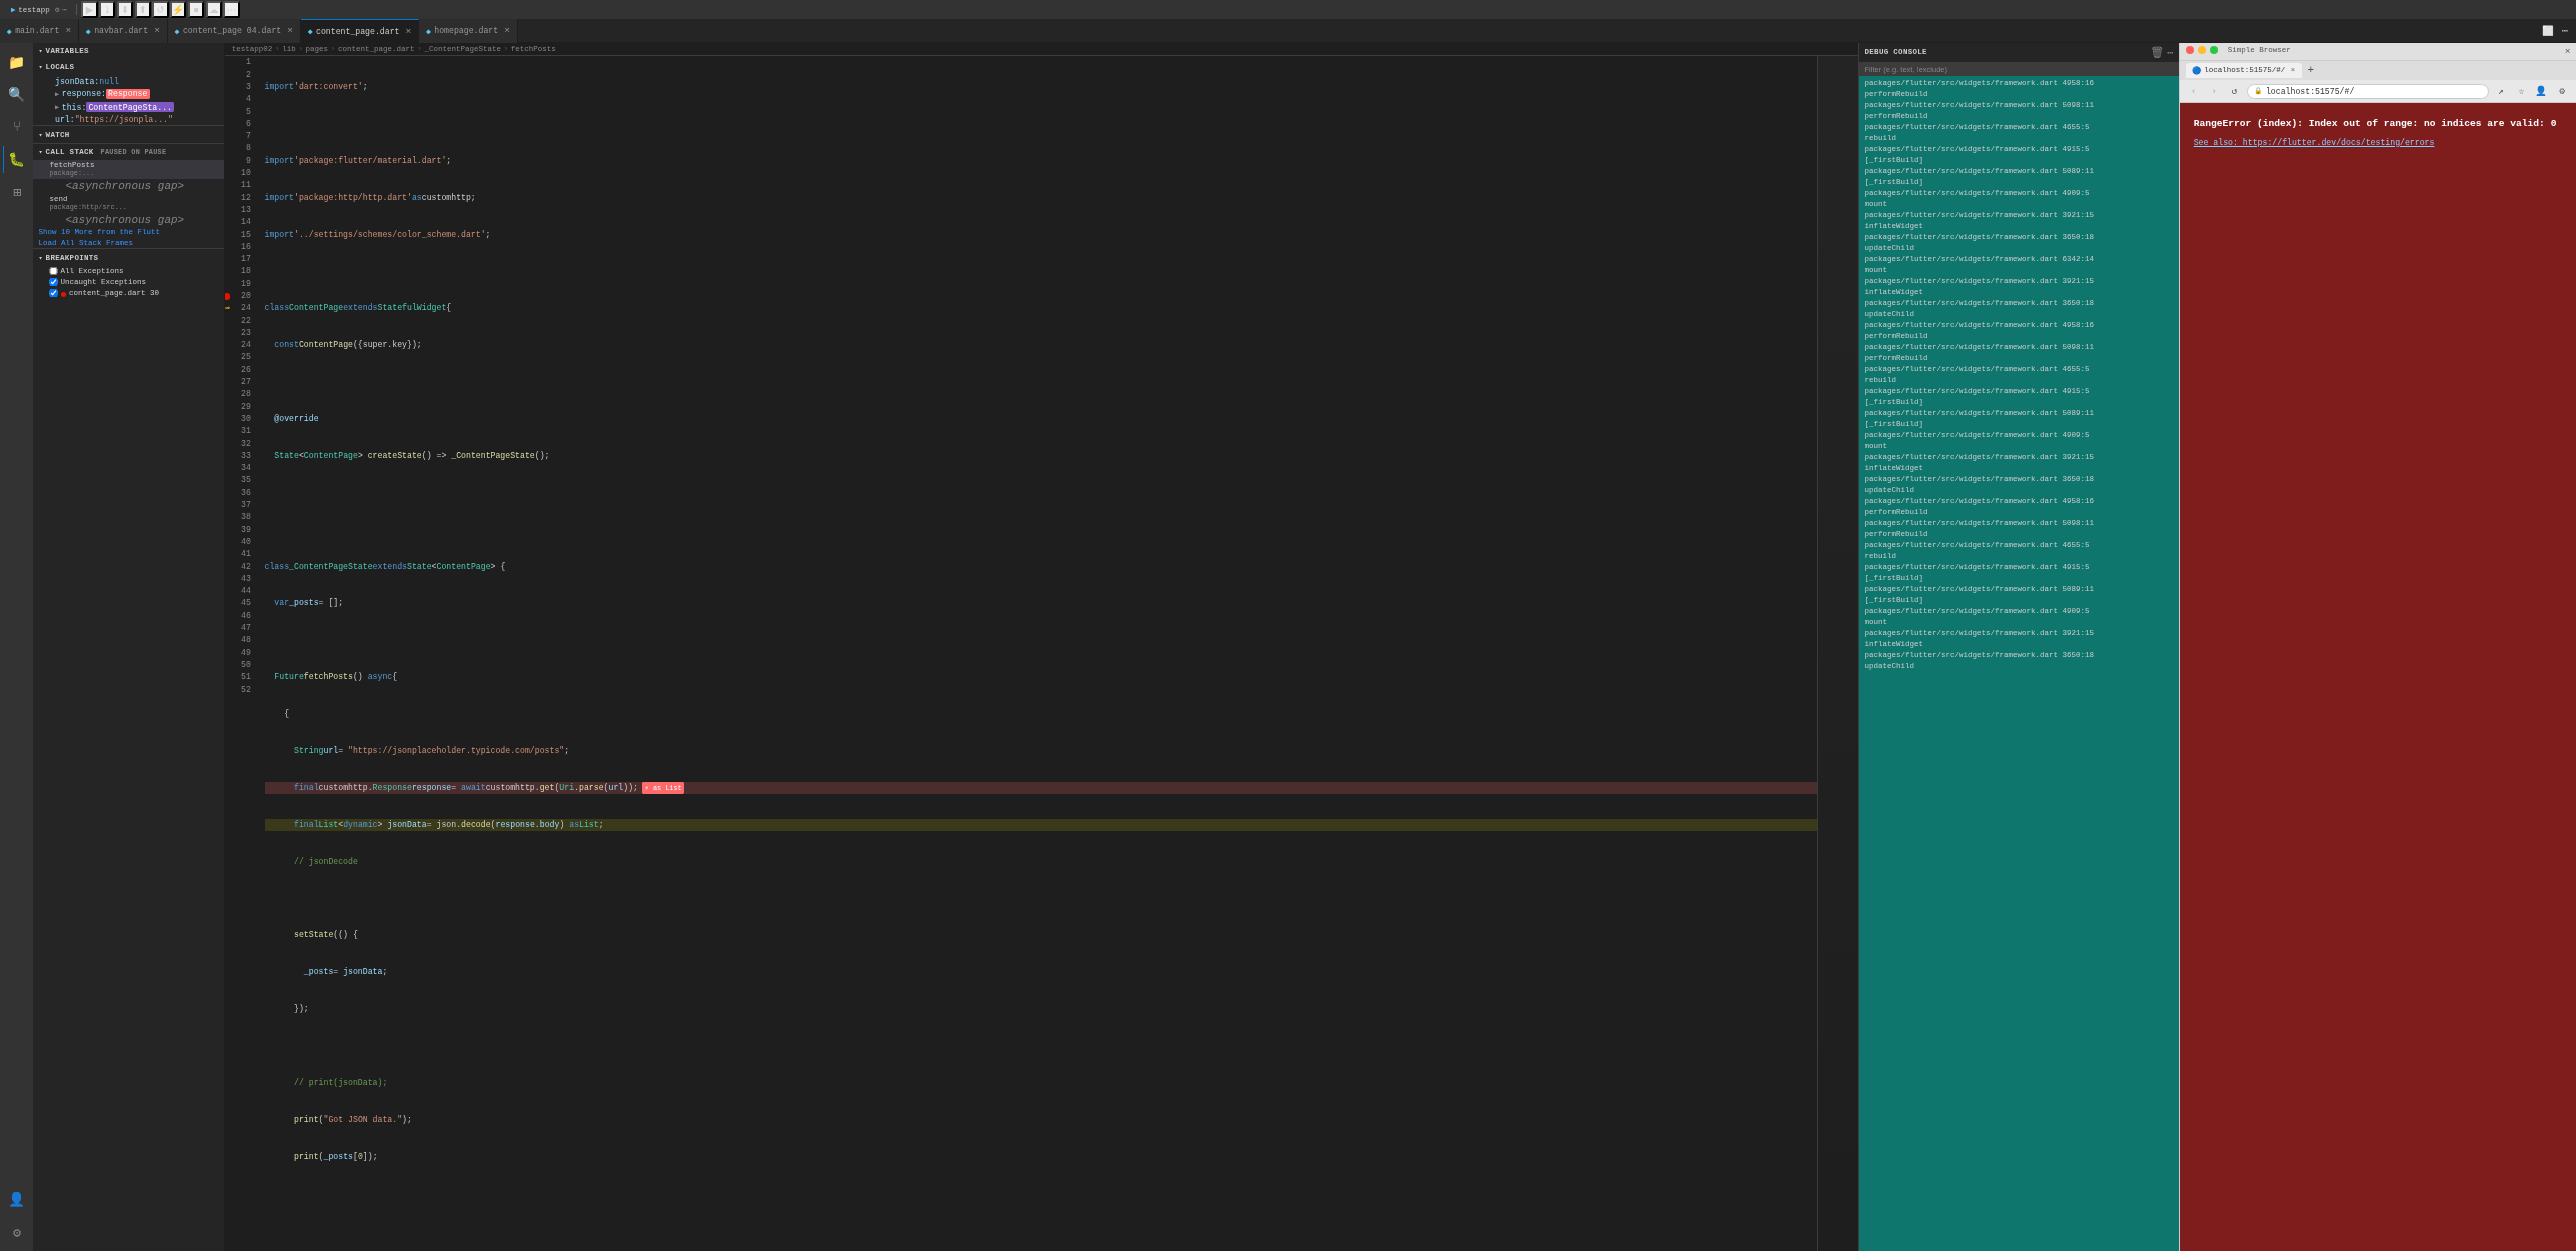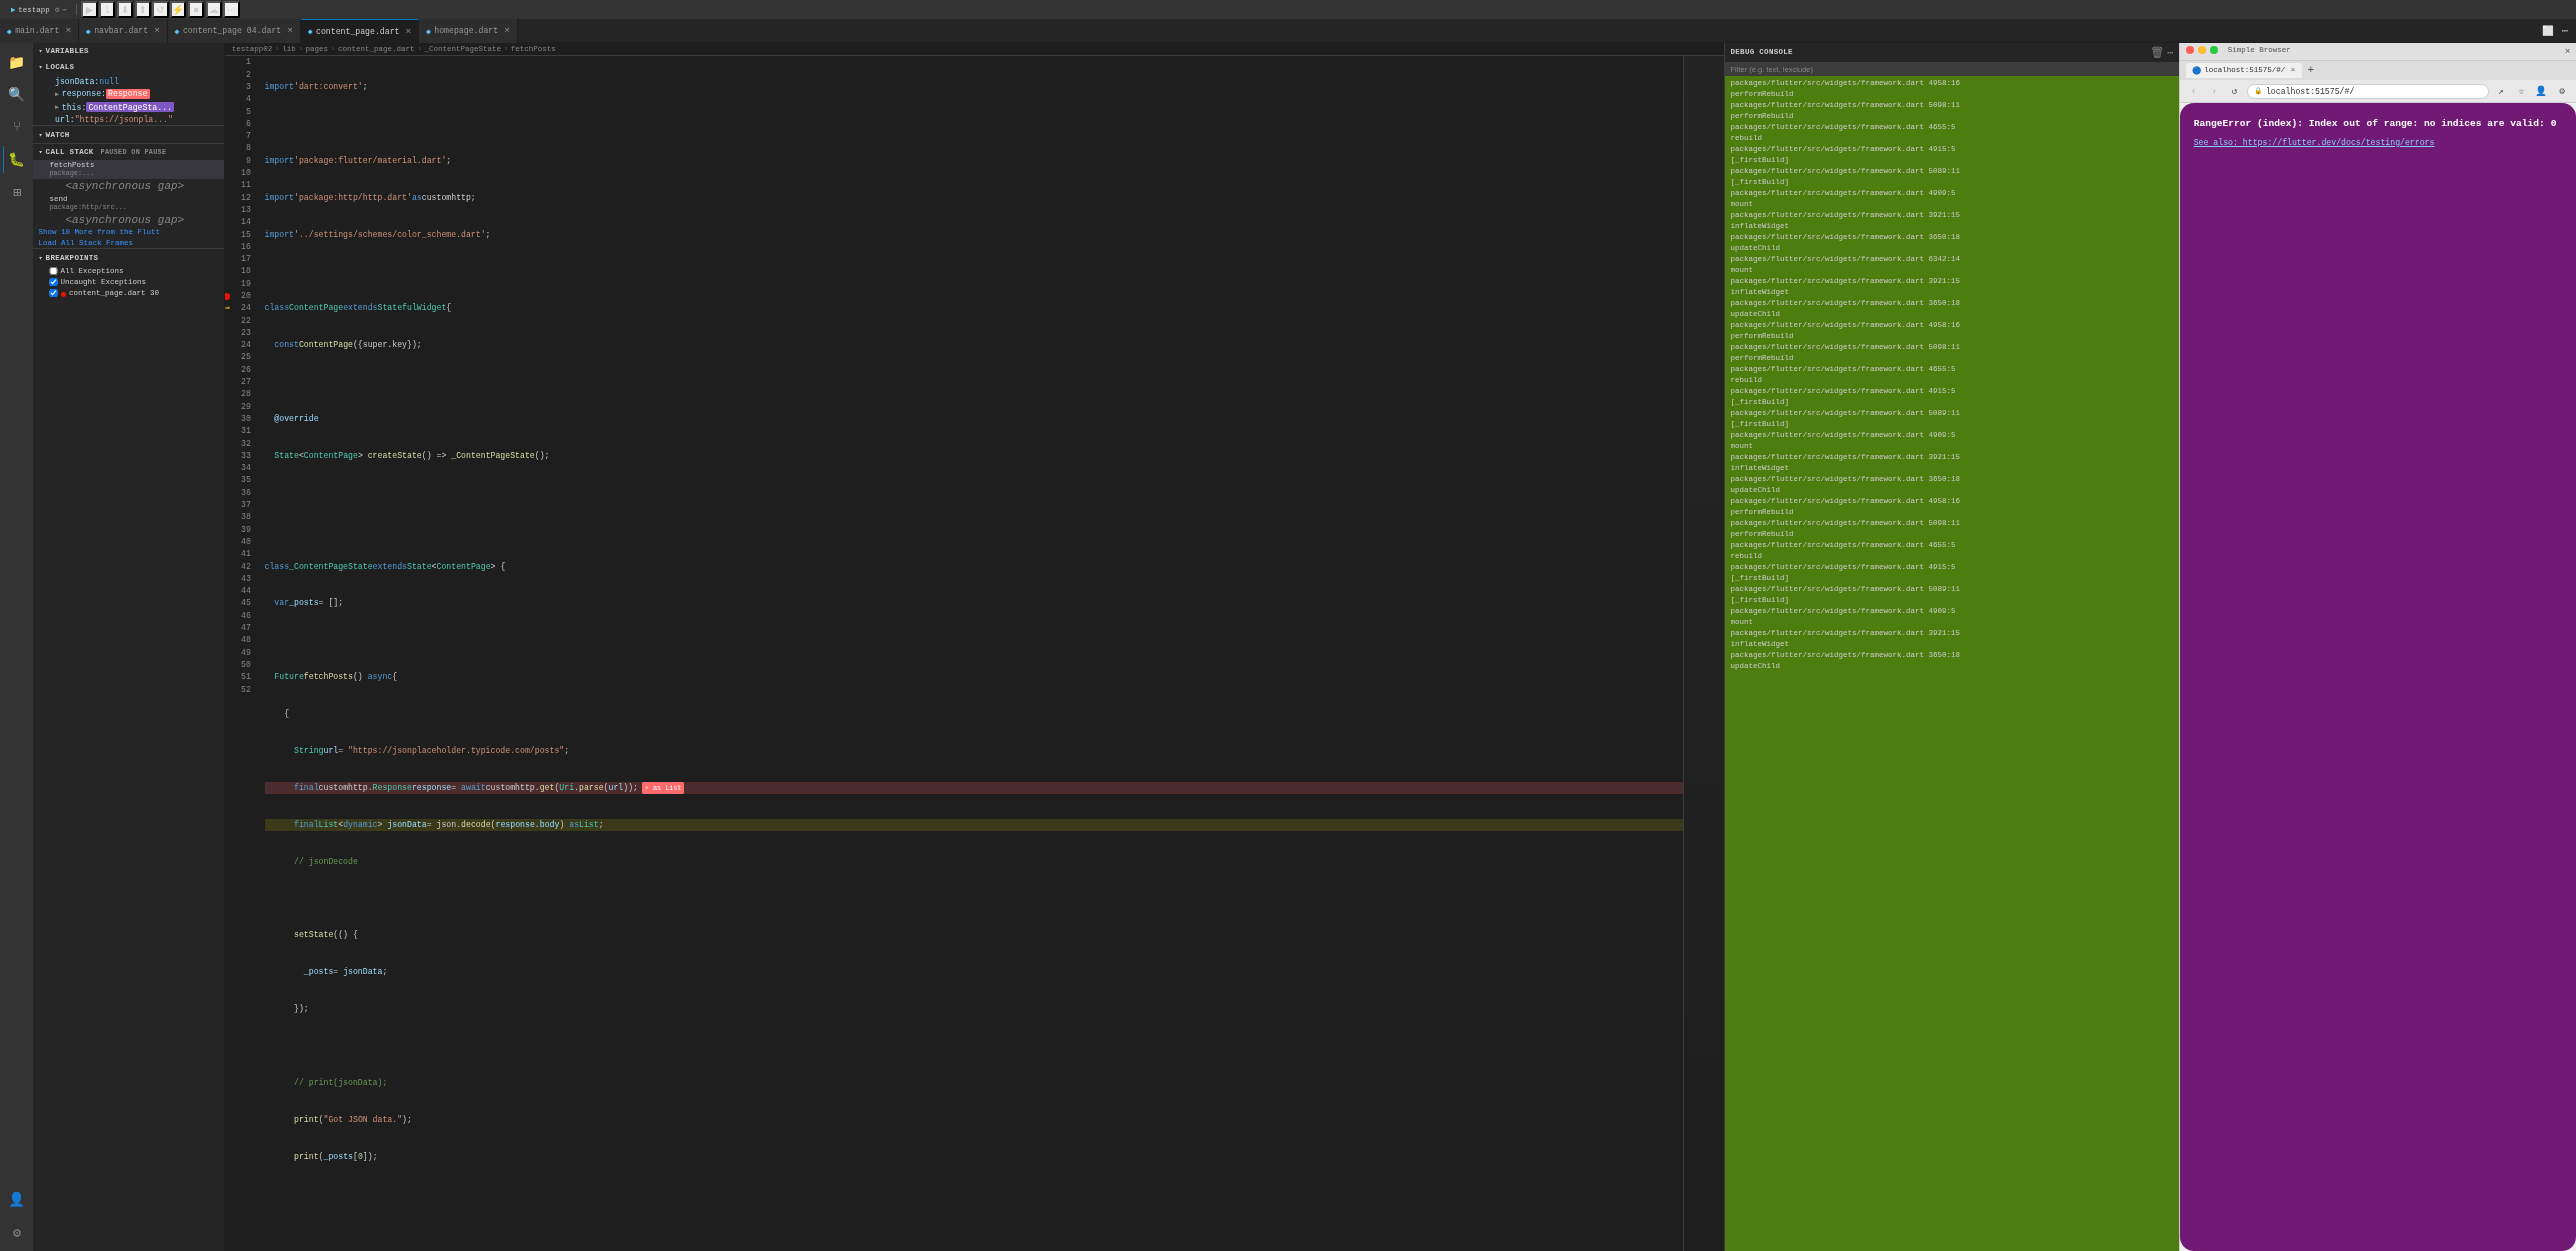--- a/index.html
+++ b/index.html
@@ -317,22 +317,22 @@
     }
     .minimap-content {
       width: 100%;
       height: 100%;
       background: linear-gradient(to bottom, #2a2a2a 0%, #1e1e1e 100%);
       opacity: 0.5;
     }
 
     
     .debug-console {
-      width: 455px;
-      background: #4d7c0f;
+      width: 321px;
+      background: #0f766e;
       display: flex;
       flex-direction: column;
       border-left: 0.7px solid #3c3c3c;
       flex-shrink: 0;
     }
     .panel-header {
       display: flex;
       align-items: center;
       padding: 2.7px 5.5px;
       background: #252526;
@@ -426,26 +426,25 @@
       border: 0.7px solid #ccc;
       border-radius: 8.2px;
       padding: 2.1px 6.8px;
       font-size: 8.2px;
       color: #333;
       display: flex;
       align-items: center;
     }
     .browser-content {
       flex: 1;
-      background: #701a75;
+      background: #7f1d1d;
       display: flex;
       align-items: flex-start;
       padding: 13.7px;
       overflow: hidden;
-      border-radius: 14px;
     }
     .error-message {
       color: white;
       font-size: 9.6px;
       font-weight: bold;
       line-height: 1.5;
     }
     .error-link { color: #88ccff; text-decoration: underline; cursor: pointer; }
 
     .browser-window-controls {

